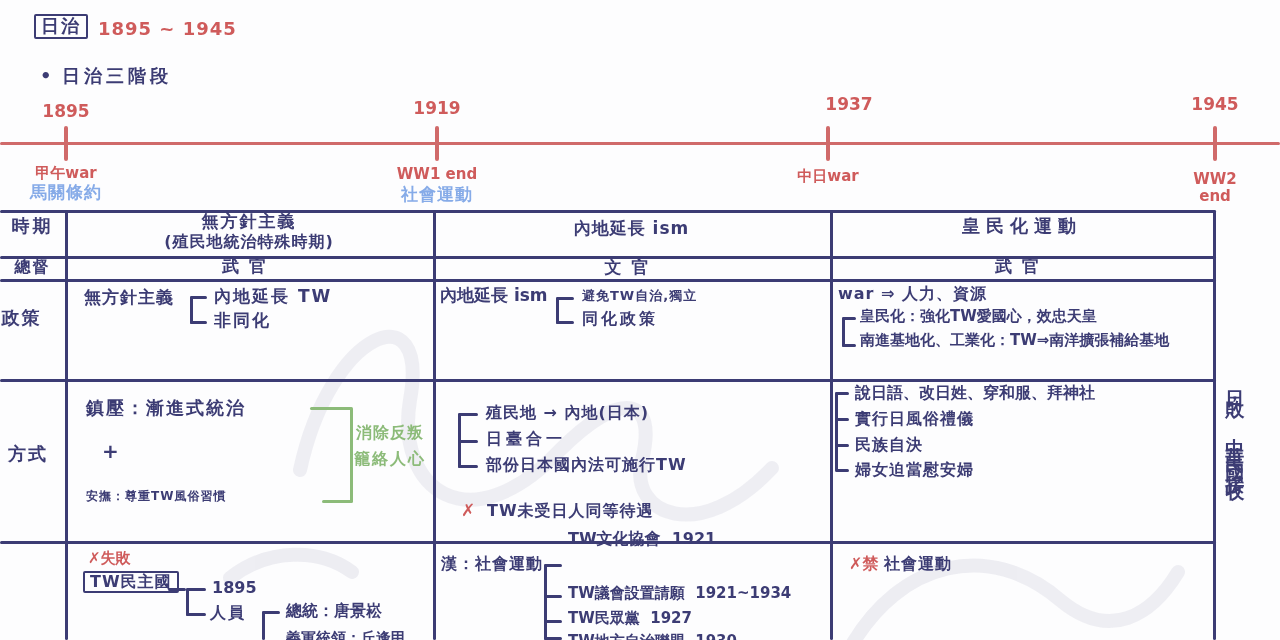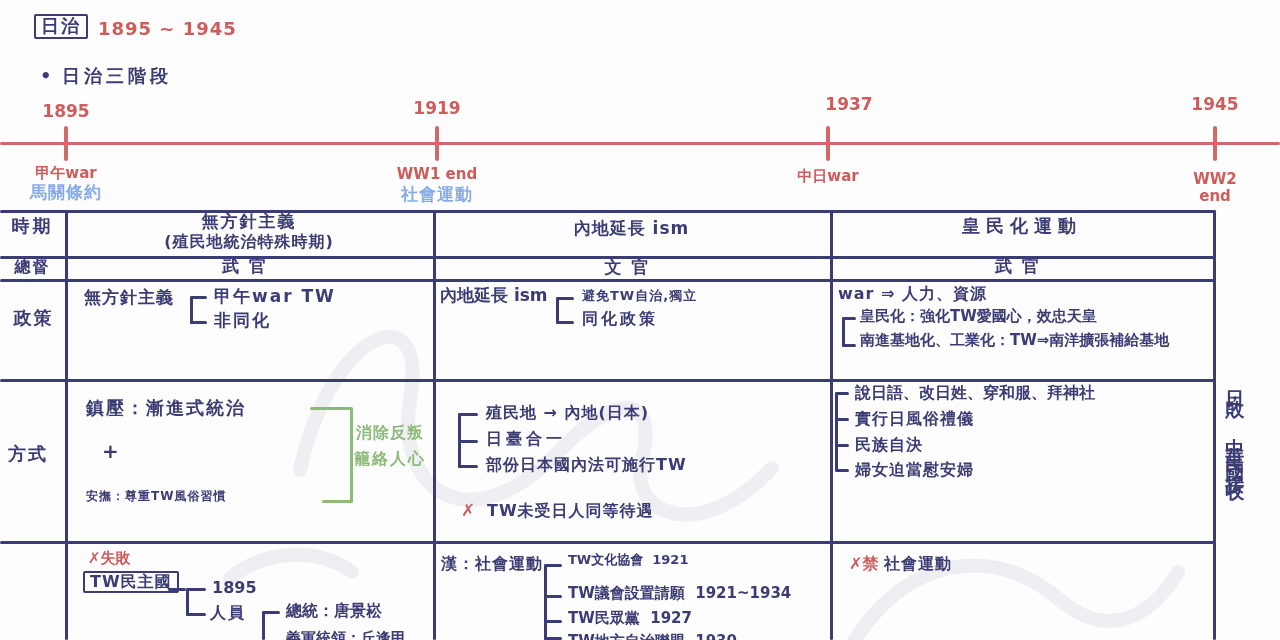--- a/index.html
+++ b/index.html
@@ -71,27 +71,27 @@
 <div class="t c" style="left:65px;top:212px;width:368px;font-size:17px;font-weight:600;letter-spacing:2px">無方針主義</div>
 <div class="t c" style="left:65px;top:233px;width:368px;font-size:16px;font-weight:600;letter-spacing:1px">(殖民地統治特殊時期)</div>
 <div class="t c" style="left:433px;top:219px;width:397px;font-size:17px;font-weight:600;letter-spacing:1px">內地延長 ism</div>
 <div class="t c" style="left:830px;top:216px;width:384px;font-size:18px;font-weight:600;letter-spacing:6px">皇民化運動</div>
 
 <div class="t c" style="left:0;top:258px;width:65px;font-size:16px;font-weight:600;letter-spacing:2px">總督</div>
 <div class="t c" style="left:65px;top:257px;width:368px;font-size:17px;font-weight:600;letter-spacing:10px">武官</div>
 <div class="t c" style="left:433px;top:258px;width:397px;font-size:17px;font-weight:600;letter-spacing:10px">文官</div>
 <div class="t c" style="left:830px;top:257px;width:384px;font-size:17px;font-weight:600;letter-spacing:10px">武官</div>
 
-<div class="t c" style="left:12px;top:308px;width:43px;font-size:18px;font-weight:600;letter-spacing:2px">政策</div>
+<div class="t c" style="left:0;top:308px;width:43px;font-size:18px;font-weight:600;letter-spacing:2px">政策</div>
 
 <div class="t" style="left:84px;top:288px;font-size:17px;font-weight:600;letter-spacing:1px">無方針主義</div>
 <i class="vl" style="left:190px;top:296px;height:28px"></i>
 <i class="hl" style="left:190px;top:296px;width:17px"></i>
 <i class="hl" style="left:190px;top:321px;width:17px"></i>
-<div class="t" style="left:214px;top:287px;font-size:17px;font-weight:600;letter-spacing:2px">甲午war TW</div>
+<div class="t" style="left:214px;top:287px;font-size:17px;font-weight:600;letter-spacing:2px">內地延長 TW</div>
 <div class="t" style="left:214px;top:311px;font-size:17px;font-weight:600;letter-spacing:2px">非同化</div>
 
 <div class="t" style="left:440px;top:286px;font-size:17px;font-weight:600">內地延長 ism</div>
 <i class="vl" style="left:556px;top:297px;height:27px"></i>
 <i class="hl" style="left:556px;top:297px;width:18px"></i>
 <i class="hl" style="left:556px;top:321px;width:18px"></i>
 <div class="t" style="left:582px;top:289px;font-size:13px;font-weight:700;letter-spacing:1px">避免TW自治,獨立</div>
 <div class="t" style="left:582px;top:310px;font-size:16px;font-weight:600;letter-spacing:3px">同化政策</div>
 
 <div class="t" style="left:838px;top:285px;font-size:16px;font-weight:600;letter-spacing:1px">war ⇒ 人力、資源</div>
@@ -144,21 +144,21 @@
 <i class="hl" style="left:262px;top:611px;width:18px"></i>
 <div class="t" style="left:286px;top:602px;font-size:16px;font-weight:600">總統：唐景崧</div>
 <div class="t" style="left:286px;top:630px;font-size:15px;font-weight:600">義軍統領：丘逢甲</div>
 
 <div class="t" style="left:441px;top:555px;font-size:16px;font-weight:600;letter-spacing:1px">漢：社會運動</div>
 <i class="vl" style="left:544px;top:564px;height:76px"></i>
 <i class="hl" style="left:544px;top:564px;width:18px"></i>
 <i class="hl" style="left:544px;top:595px;width:18px"></i>
 <i class="hl" style="left:544px;top:620px;width:18px"></i>
 <i class="hl" style="left:544px;top:637px;width:18px"></i>
-<div class="t" style="left:568px;top:553px;font-size:13px;font-weight:600">TW文化協會&nbsp;&nbsp;1921</div>
+<div class="t" style="left:568px;top:530px;font-size:16px;font-weight:600">TW文化協會&nbsp;&nbsp;1921</div>
 <div class="t" style="left:568px;top:585px;font-size:15px;font-weight:600">TW議會設置請願&nbsp;&nbsp;1921~1934</div>
 <div class="t" style="left:568px;top:610px;font-size:15px;font-weight:600">TW民眾黨&nbsp;&nbsp;1927</div>
 <div class="t" style="left:568px;top:633px;font-size:15px;font-weight:600">TW地方自治聯盟&nbsp;&nbsp;1930</div>
 
 <div class="t red" style="left:849px;top:555px;font-size:16px;font-weight:700">✗禁</div>
 <div class="t" style="left:884px;top:555px;font-size:16px;font-weight:600;letter-spacing:1px">社會運動</div>
 
 <div class="t vtext" style="left:1224px;top:376px;height:400px;font-size:19px;font-weight:600">日敗，中華民國接收</div>
 
 </body></html>

